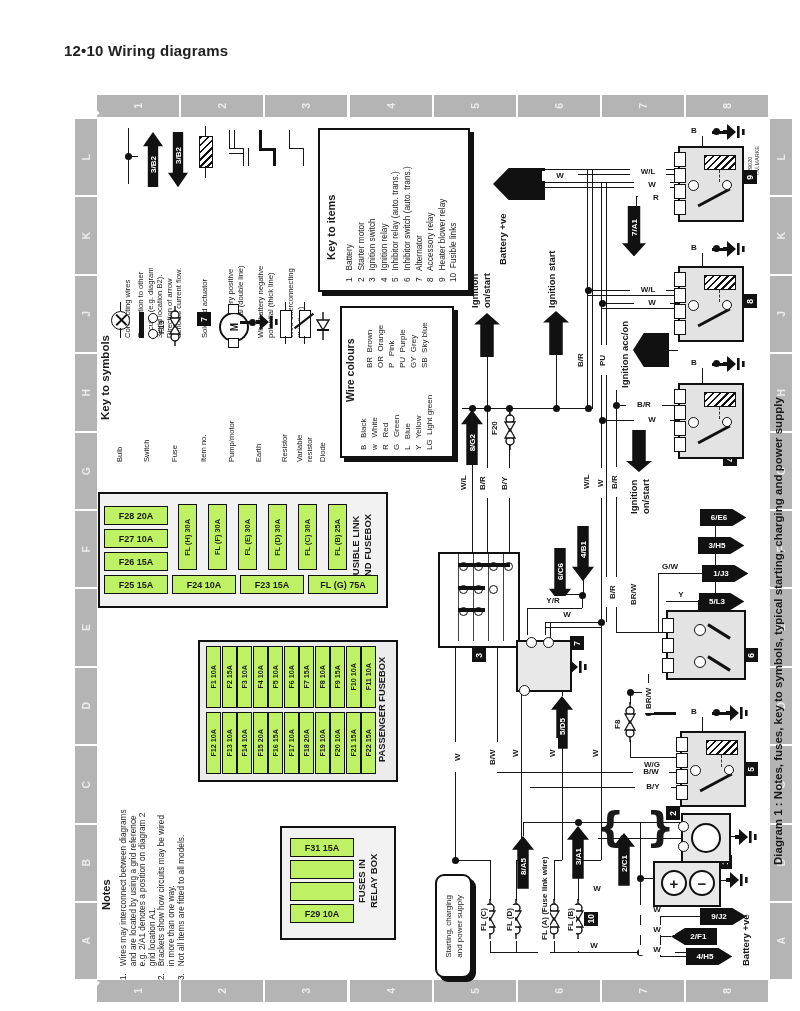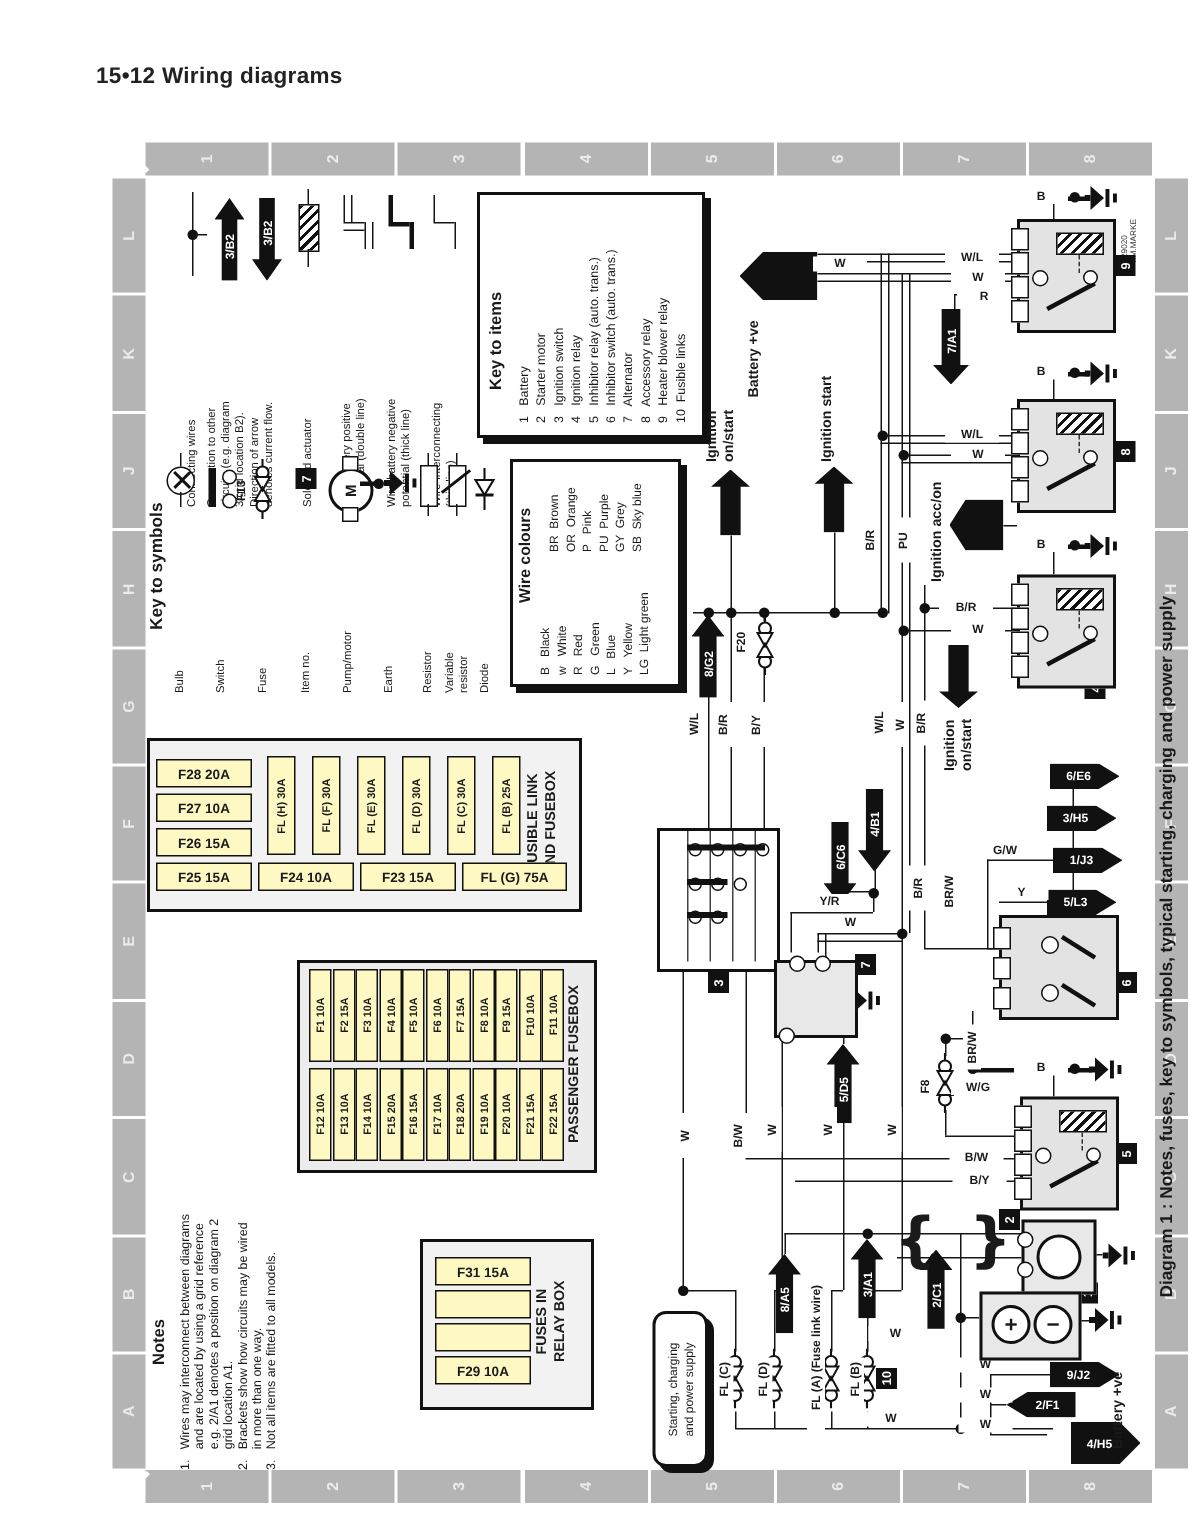--- a/index.html
+++ b/index.html
@@ -7,21 +7,21 @@
         font-family:"Liberation Sans","DejaVu Sans",sans-serif;color:#1a1a1a;}
   .abs{position:absolute;}
   .vt{writing-mode:vertical-rl;transform:rotate(180deg);white-space:pre;}
   .hdr{font-size:15px;font-weight:bold;letter-spacing:.2px;color:#222;}
   .cap{font-size:11.5px;font-weight:bold;text-align:center;}
   .cell{background:#b4b4b4;display:flex;align-items:center;justify-content:center;}
   .cell .vt{font-size:10.5px;font-weight:bold;color:#ebebeb;}
   .boxT{font-weight:bold;}
   .sbox{background:#fff;border:2.5px solid #111;}
   .shadow{box-shadow:4px 4px 0 #111;}
-  .pill{background:#fef9c3;border:1.4px solid #111;display:flex;align-items:center;justify-content:center;overflow:hidden;}
+  .pill{background:#bef264;border:1.4px solid #111;display:flex;align-items:center;justify-content:center;overflow:hidden;}
   .pill span{font-weight:bold;}
   .vl{font-size:8px;font-weight:bold;background:#fff;text-align:center;width:12px;display:flex;align-items:center;justify-content:center;}
   .hl{font-size:8px;font-weight:bold;background:#fff;text-align:center;height:10px;line-height:10px;}
   .bl{font-size:9.5px;font-weight:bold;text-align:center;}
   .tag{background:#111;color:#fff;display:flex;align-items:center;justify-content:center;min-width:13px;min-height:13px;}
   .tag .vt{font-size:8.5px;font-weight:bold;}
   .dot{width:7px;height:7px;border-radius:50%;background:#111;}
   .arr{background:#111;display:flex;align-items:center;justify-content:center;}
   .arr span{color:#fff;font-weight:bold;font-size:8px;}
   .relay{background:#e3e3e3;border:2.5px solid #111;}
@@ -29,21 +29,21 @@
   .circ{background:#fff;border:1.5px solid #111;border-radius:50%;}
   .hatch{border:1.3px solid #111;background:repeating-linear-gradient(135deg,#111 0 2px,#fff 2px 5px);}
   .kslab{font-size:7.6px;line-height:9.6px;}
   .grid3{background:#fff;border:2.5px solid #111;}
   svg{display:block;}
 </style>
 </head>
 <body>
 <div id="page">
 
-<div class="abs hdr" style="left:64px;top:42px;">15•12  Wiring diagrams</div>
+<div class="abs hdr" style="left:64px;top:42px;">12•10  Wiring diagrams</div>
 
 <div class="abs" id="frame">
       <div class="cell" style="position: absolute; left: 97px; top: 95px; width: 82px; height: 22px;">
         <span class="vt">1</span>
       </div>
       <div class="cell" style="position: absolute; left: 97px; top: 980px; width: 82px; height: 22px;">
         <span class="vt">1</span>
       </div>
       <div class="cell" style="position: absolute; left: 181.2px; top: 95px; width: 82px; height: 22px;">
         <span class="vt">2</span>
@@ -482,21 +482,21 @@
       </div>
       <div class="arr" style="position: absolute; left: 551px; top: 696px; width: 22px; height: 44px; clip-path: polygon(50% 0px, 100% 26%, 76% 26%, 76% 100%, 24% 100%, 24% 26%, 0px 26%); padding-top: 8.8px; padding-bottom: 0px;">
         <span class="vt">5/D5</span>
       </div>
       <div class="arr" style="position: absolute; left: 700px; top: 908px; width: 38px; height: 17px; clip-path: polygon(0px 0px, 70% 0px, 100% 50%, 70% 100%, 0px 100%); padding-right: 8.36px; padding-left: 0px;">
         <span>9/J2</span>
       </div>
       <div class="arr" style="position: absolute; left: 671px; top: 928px; width: 38px; height: 17px; clip-path: polygon(30% 0px, 100% 0px, 100% 100%, 30% 100%, 0px 50%); padding-right: 0px; padding-left: 8.36px;">
         <span>2/F1</span>
       </div>
-      <div class="arr" style="position: absolute; left: 714px; top: 948px; width: 38px; height: 28px; clip-path: polygon(0px 0px, 70% 0px, 100% 50%, 70% 100%, 0px 100%); padding-right: 8.36px; padding-left: 0px;">
+      <div class="arr" style="position: absolute; left: 686px; top: 948px; width: 38px; height: 17px; clip-path: polygon(0px 0px, 70% 0px, 100% 50%, 70% 100%, 0px 100%); padding-right: 8.36px; padding-left: 0px;">
         <span>4/H5</span>
       </div>
       <div class="tag" style="position: absolute; left: 472px; top: 648px; width: 14px; height: 14px;">
         <span class="vt">3</span>
       </div>
       <div class="tag" style="position: absolute; left: 570px; top: 636px; width: 14px; height: 14px;">
         <span class="vt">7</span>
       </div>
       <div class="tag" style="position: absolute; left: 743px; top: 170px; width: 14px; height: 14px;">
         <span class="vt">9</span>
@@ -559,21 +559,21 @@
       <div class="hl" style="position: absolute; left: 634px; top: 180px; width: 36px; height: 10px;">W</div>
       <div class="hl" style="position: absolute; left: 638px; top: 193px; width: 36px; height: 10px;">R</div>
       <div class="hl" style="position: absolute; left: 676px; top: 126px; width: 36px; height: 10px;">B</div>
       <div class="hl" style="position: absolute; left: 676px; top: 243px; width: 36px; height: 10px;">B</div>
       <div class="hl" style="position: absolute; left: 676px; top: 358px; width: 36px; height: 10px;">B</div>
       <div class="hl" style="position: absolute; left: 676px; top: 707px; width: 36px; height: 10px;">B</div>
       <div class="hl" style="position: absolute; left: 630px; top: 285px; width: 36px; height: 10px;">W/L</div>
       <div class="hl" style="position: absolute; left: 634px; top: 298px; width: 36px; height: 10px;">W</div>
       <div class="hl" style="position: absolute; left: 626px; top: 400px; width: 36px; height: 10px;">B/R</div>
       <div class="hl" style="position: absolute; left: 634px; top: 415px; width: 36px; height: 10px;">W</div>
-      <div class="hl" style="position: absolute; left: 634px; top: 720px; width: 36px; height: 10px;">W/G</div>
+      <div class="hl" style="position: absolute; left: 634px; top: 760px; width: 36px; height: 10px;">W/G</div>
       <div class="hl" style="position: absolute; left: 633px; top: 767px; width: 36px; height: 10px;">B/W</div>
       <div class="hl" style="position: absolute; left: 635px; top: 782px; width: 36px; height: 10px;">B/Y</div>
       <div class="hl" style="position: absolute; left: 652px; top: 562px; width: 36px; height: 10px;">G/W</div>
       <div class="hl" style="position: absolute; left: 663px; top: 590px; width: 36px; height: 10px;">Y</div>
       <div class="hl" style="position: absolute; left: 535px; top: 596px; width: 36px; height: 10px;">Y/R</div>
       <div class="hl" style="position: absolute; left: 549px; top: 610px; width: 36px; height: 10px;">W</div>
       <div class="hl" style="position: absolute; left: 542px; top: 171px; width: 36px; height: 10px;">W</div>
       <div class="hl" style="position: absolute; left: 639px; top: 905px; width: 36px; height: 10px;">W</div>
       <div class="hl" style="position: absolute; left: 639px; top: 925px; width: 36px; height: 10px;">W</div>
       <div class="hl" style="position: absolute; left: 639px; top: 945px; width: 36px; height: 10px;">W</div>

